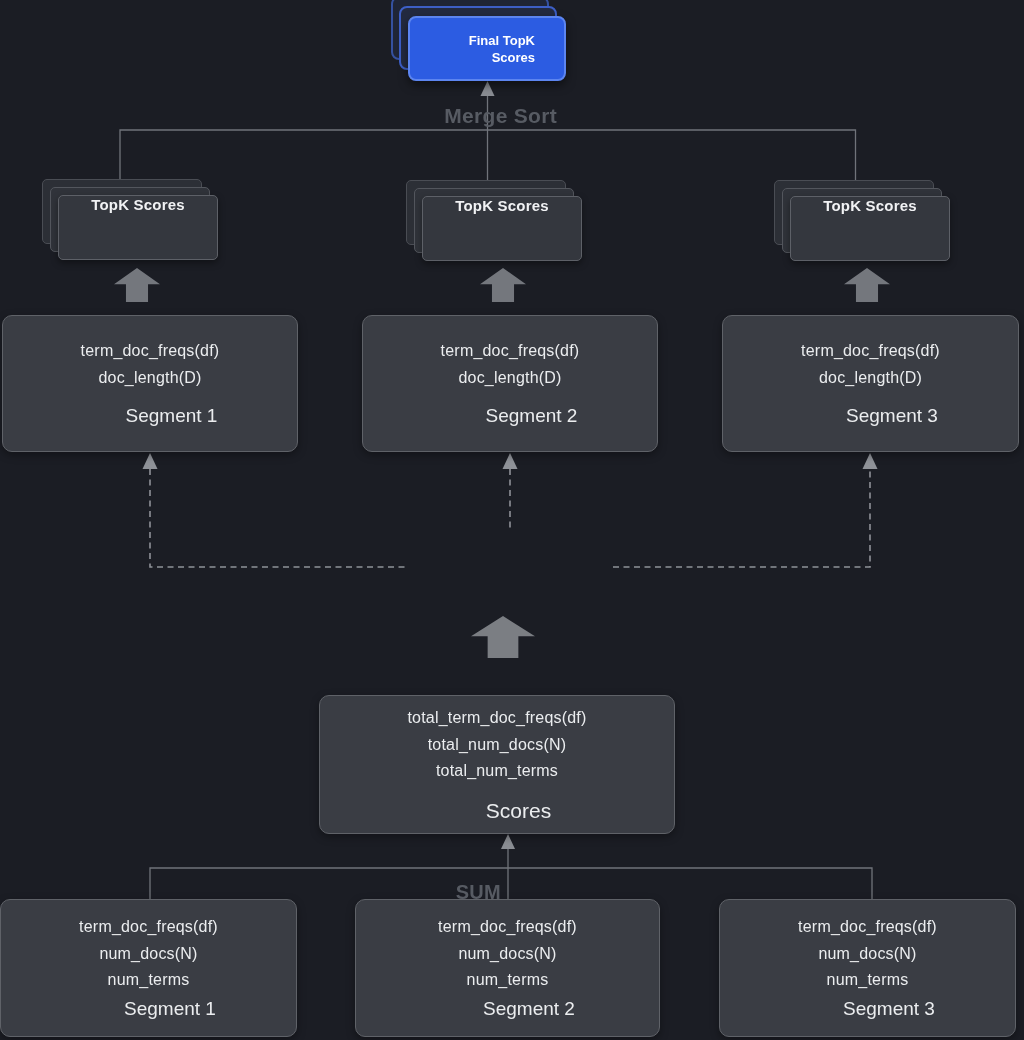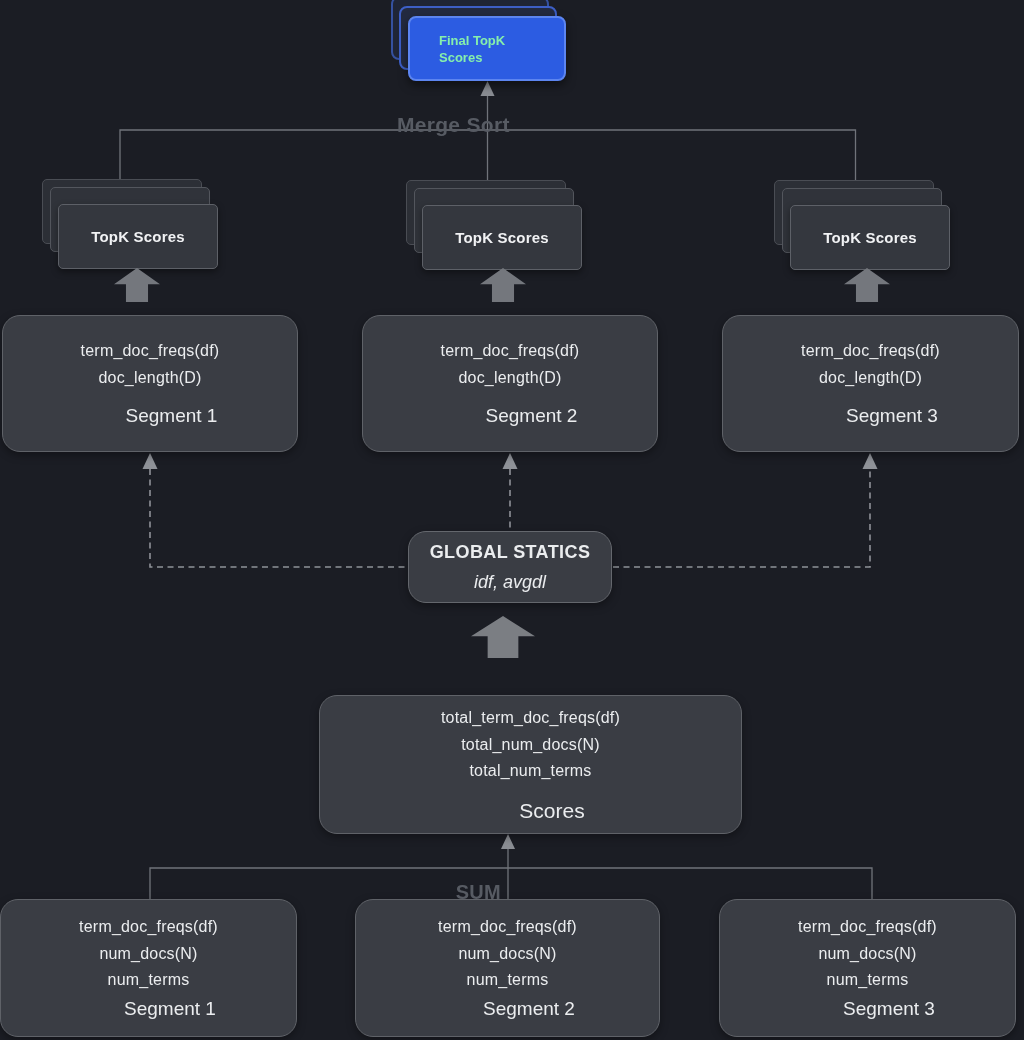--- a/index.html
+++ b/index.html
@@ -1,40 +1,40 @@
 <!DOCTYPE html>
 <html><head>
 <meta charset="utf-8">
 <style>
   html,body{margin:0;padding:0;background:#14161c;}
   #stage{position:relative;width:1024px;height:1040px;background:#1b1d24;overflow:hidden;
          font-family:"Liberation Sans",sans-serif;}
   svg.wires{position:absolute;left:0;top:0;z-index:1;}
 
   
-  .node{position:absolute;z-index:2;background:#3a3d44;border:1.5px solid #5f6268;border-radius:18px;
+  .node{position:absolute;z-index:2;background:#3a3d44;border:1.5px solid #5f6268;border-radius:10px;
         color:#ebedef;display:flex;flex-direction:column;align-items:center;justify-content:center;
         text-align:center;box-sizing:border-box;box-shadow:0 3px 8px rgba(0,0,0,.35);}
   .node .line{font-size:16px;line-height:26.5px;letter-spacing:.2px;}
   .node .name{font-size:19px;line-height:26px;margin-top:12px;margin-left:43px;}
   .node .name.tight{margin-top:2px;}
   .node .big{font-size:21px;margin-top:13px;}
 
   
   .card{position:absolute;box-sizing:border-box;border-radius:5px;z-index:2;}
   .tk.back2{background:#2c2f36;border:1.5px solid #4a4d54;}
   .tk.back1{background:#30333a;border:1.5px solid #53565d;}
-  .tk.front{background:#34373e;border:1.5px solid #5d6067;display:flex;align-items:center;
+  .tk.front{background:#34373e;border:1.5px solid #5d6067;display:flex;
             justify-content:center;color:#f1f2f4;font-weight:bold;font-size:15px;letter-spacing:.2px;
-            box-shadow:0 3px 7px rgba(0,0,0,.4);margin-top:9px;}
+            box-shadow:0 3px 7px rgba(0,0,0,.4);}
   .bl.back2{background:#1f2536;border:2px solid #35519f;border-radius:8px;}
   .bl.back1{background:#232a40;border:2px solid #3d5fc6;border-radius:8px;}
   .bl.front{background:#2c5ce2;border:2px solid #5c85f0;border-radius:8px;display:flex;align-items:center;
-            justify-content:center;color:#86efac;font-weight:bold;font-size:13px;line-height:17px;
-            text-align:left;box-shadow:0 4px 10px rgba(0,0,0,.5);}
+            justify-content:center;color:#ffffff;font-weight:bold;font-size:13px;line-height:17px;
+            text-align:right;box-shadow:0 4px 10px rgba(0,0,0,.5);}
   .bl.front .wrap{max-width:96px;}
 
   
   .block-arrow{position:absolute;z-index:2;background:#74777d;
      clip-path:polygon(50% 0,100% 48%,74% 48%,74% 100%,26% 100%,26% 48%,0 48%);}
 
   
   .wire-label{position:absolute;z-index:3;color:#575b63;font-weight:bold;letter-spacing:.3px;}
 
   
@@ -72,21 +72,21 @@
       <path d="M870 453 L862.5 469 L877.5 469 Z"></path>
     </g>
   </svg>
 
   <div class="card bl back2" style="left:391px;top:-4px;width:158px;height:64px;"></div>
   <div class="card bl back1" style="left:399px;top:6px;width:158px;height:64px;"></div>
   <div class="card bl front" style="left:408px;top:16px;width:158px;height:65px;">
     <div class="wrap">Final TopK Scores</div>
   </div>
 
-  <div class="wire-label" style="left:397px;top:104px;width:160px;text-align:left;font-size:21px;margin-top:9px;">Merge Sort</div>
+  <div class="wire-label" style="left:397px;top:104px;width:160px;text-align:right;font-size:21px;">Merge Sort</div>
 
   <div class="card tk back2" style="left:42px;top:179px;width:160px;height:65px;"></div>
   <div class="card tk back1" style="left:50px;top:187px;width:160px;height:65px;"></div>
   <div class="card tk front" style="left:58px;top:195px;width:160px;height:65px;">
     <span>TopK Scores</span>
   </div>
 
   <div class="card tk back2" style="left:406px;top:180px;width:160px;height:65px;"></div>
   <div class="card tk back1" style="left:414px;top:188px;width:160px;height:65px;"></div>
   <div class="card tk front" style="left:422px;top:196px;width:160px;height:65px;">
@@ -112,27 +112,23 @@
     <div class="line">term_doc_freqs(df)</div>
     <div class="line">doc_length(D)</div>
     <div class="name">Segment 2</div>
   </div>
   <div class="node" style="left:722px;top:315px;width:297px;height:137px;">
     <div class="line">term_doc_freqs(df)</div>
     <div class="line">doc_length(D)</div>
     <div class="name">Segment 3</div>
   </div>
 
-  <div class="node" style="left:408px;top:531px;width:204px;height:72px;border-color:#64676d;">
-    <div class="gs-title">GLOBAL STATICS</div>
-    <div class="gs-sub">idf, avgdl</div>
-  </div>
   <div class="block-arrow" style="left:471px;top:616px;width:64px;height:42px;background:#7b7e83;"></div>
 
-  <div class="node" style="left:319px;top:695px;width:423px;height:139px;">
+  <div class="node" style="left:319px;top:695px;width:356px;height:139px;">
     <div class="line">total_term_doc_freqs(df)</div>
     <div class="line">total_num_docs(N)</div>
     <div class="line">total_num_terms</div>
     <div class="name big">Scores</div>
   </div>
 
   <div class="wire-label" style="left:415px;top:869px;width:86px;text-align:right;font-size:20px;margin-top:12px;">SUM</div>
 
   <div class="node" style="left:0px;top:899px;width:297px;height:138px;">
     <div class="line">term_doc_freqs(df)</div>

